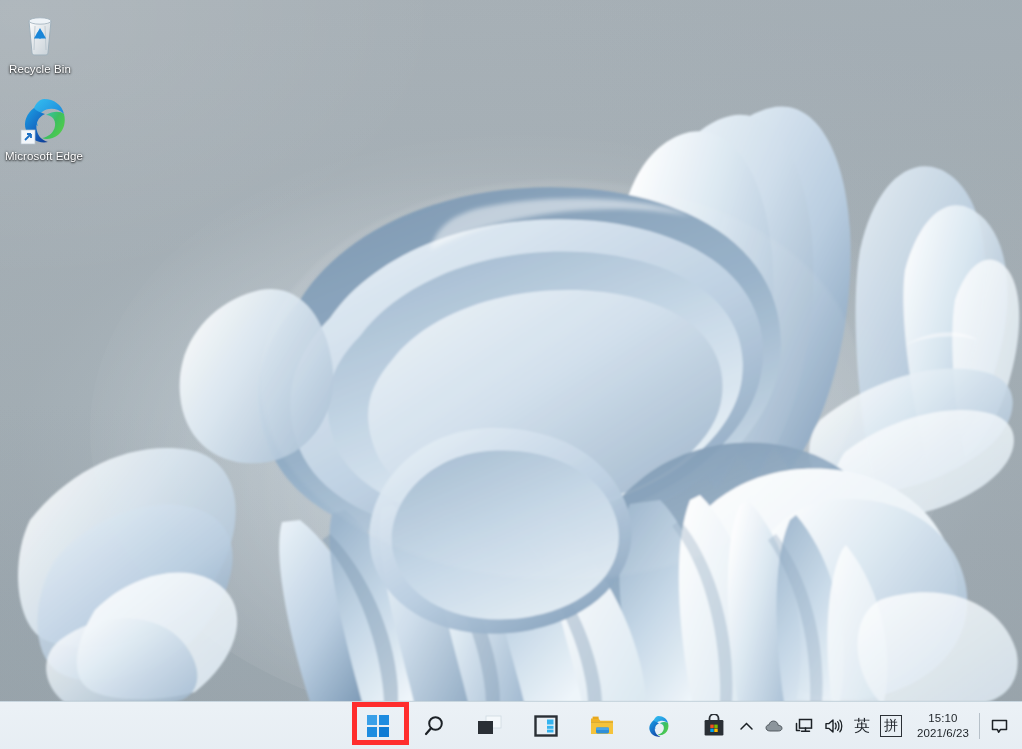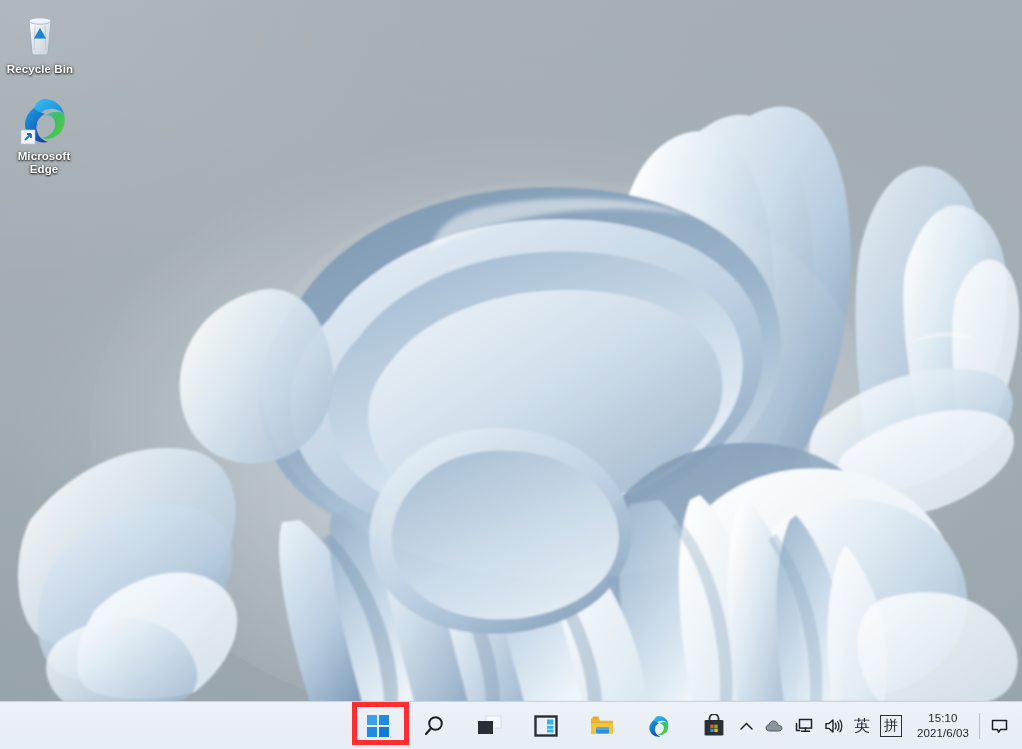--- a/index.html
+++ b/index.html
@@ -10,21 +10,20 @@
     position:relative;
   }
 
   
   #desktop{
     position:absolute; left:0; top:0; width:1022px; height:702px;
     overflow:hidden;
     background:
       radial-gradient(115% 90% at 50% 62%, rgba(205,221,232,0.55) 0%, rgba(176,190,199,0.18) 42%, rgba(0,0,0,0) 70%),
       linear-gradient(178deg,#a7b0b6 0%,#a3acb2 25%,#9fa9af 55%,#9aa4ab 78%,#97a2a9 100%);
-    font-weight: bold;
   }
   
   #desktop::before{
     content:""; position:absolute; inset:0;
     background:
       radial-gradient(60% 55% at 2% 2%, rgba(255,255,255,0.10), rgba(0,0,0,0) 70%),
       radial-gradient(65% 60% at 99% 1%, rgba(160,172,180,0.45), rgba(0,0,0,0) 72%),
       radial-gradient(70% 60% at 1% 99%, rgba(150,162,170,0.40), rgba(0,0,0,0) 70%);
     pointer-events:none;
   }
@@ -370,21 +369,21 @@
     <div class="tray-item">
       <span class="tray-cjk">英</span>
     </div>
 
     <div class="tray-item">
       <span class="tray-boxed">拼</span>
     </div>
 
     <div id="clock">
       <span>15:10</span>
-      <span>2021/6/03</span>
+      <span>2021/6/23</span>
     </div>
 
     <div id="tray-divider"></div>
 
     <div id="notif-btn">
       <svg width="19" height="19" viewBox="0 0 19 19">
         <path d="M2.5 3.5 H16.5 V12.5 H10.5 L8.6 15.2 L7.4 12.5 H2.5 Z" fill="none" stroke="#1c2126" stroke-width="1.5" stroke-linejoin="round"></path>
       </svg>
     </div>
 

